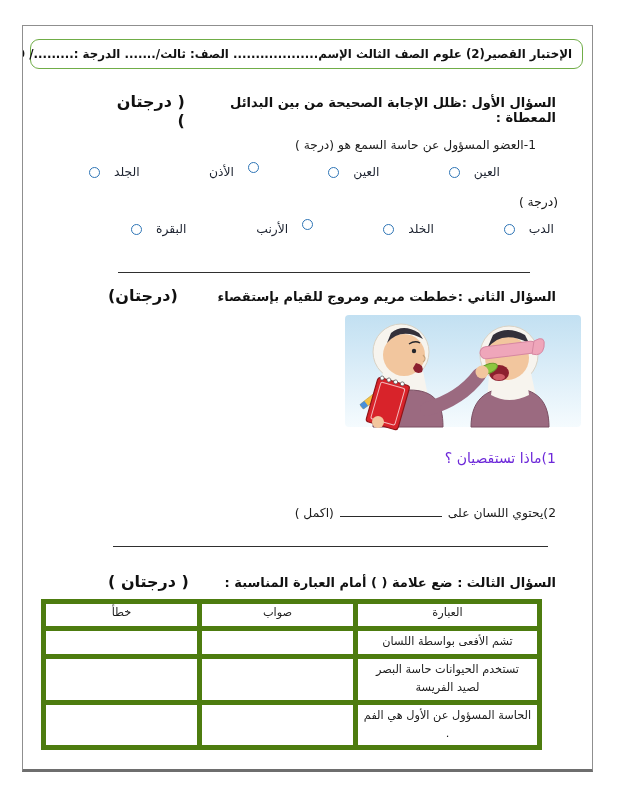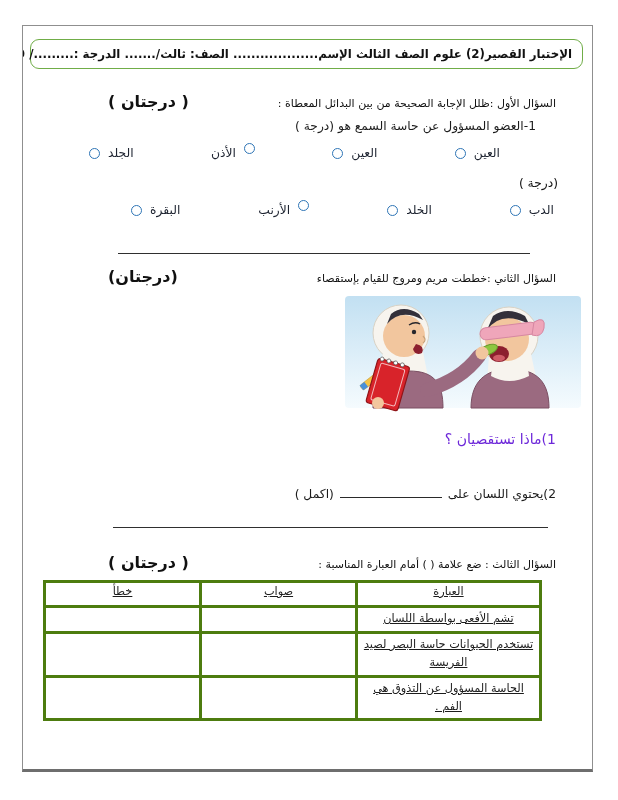--- a/index.html
+++ b/index.html
@@ -12,29 +12,29 @@
     position:absolute;left:22px;top:25px;width:571px;height:747px;
     border:1px solid #8f8f8f;border-bottom:3px solid #6e6e6e;
     background:#fff;box-sizing:border-box;overflow:hidden;
   }
   .header-box{
     margin:13px 9px 0 7px;border:1.6px solid #70ad47;border-radius:9px;
     padding:7px 10px;font-weight:bold;font-size:11.8px;color:#111;
     white-space:nowrap;box-sizing:border-box;
   }
   .row{display:flex;justify-content:space-between;align-items:baseline;}
-  .sec-title{font-weight:normal;font-size:11px;color:#111;}
+  .sec-title{font-weight:bold;font-size:13px;color:#111;}
   .points{font-weight:bold;font-size:16px;color:#111;}
   .q1-title-row{margin-top:23px;padding:0 36px 0 85px;}
   .item-text{font-size:12.3px;padding-right:56px;margin-top:8px;color:#1c1c1c;}
   .item2-row{margin-top:13px;padding:0 34px 0 100px;}
   .opt-row{display:flex;justify-content:space-between;margin-top:10px;}
   .opt-row1{padding:0 92px 0 66px;}
   .opt-row2{padding:0 38px 0 108px;}
-  .opt{display:flex;align-items:center;gap:8px;font-size:12.3px;color:#1d2330;cursor:default;justify-content:flex-end;}
+  .opt{display:flex;align-items:center;gap:14px;font-size:12.3px;color:#1d2330;cursor:default;justify-content:flex-end;}
   .radio{
     width:9px;height:9px;border:1.7px solid #2e75b6;border-radius:50%;
     display:inline-block;flex:0 0 auto;background:#fff;
   }
   .radio.raised{margin-bottom:9px;}
   .divider{border:none;border-top:1.6px solid #2f2f2f;height:0;}
   .divider1{margin:33px 62px 0 95px;}
   .divider2{margin:26px 44px 0 90px;}
   .q2-title-row{margin-top:13px;padding:0 36px 0 85px;}
   .illus{width:240px;height:118px;margin:10px 9px 0 auto;display:block;}
@@ -43,21 +43,21 @@
   .blank{
     display:inline-block;width:102px;border-bottom:1.4px solid #2a2a2a;
     height:13px;margin:0 6px;flex:0 0 auto;
   }
   .hint{}
   .q3-title-row{margin-top:25px;padding:0 36px 0 85px;}
   table.tf{
     border-collapse:collapse;margin:8px 50px 0 26px;width:496px;
     font-size:11.3px;color:#1c1c1c;table-layout:fixed;direction:rtl;
   }
-  table.tf th, table.tf td{border:3px solid #4d7c0f;padding:2px 5px;vertical-align:top;text-decoration:underline;}
+  table.tf th, table.tf td{border:5px solid #4d7c0f;padding:2px 5px;vertical-align:top;}
   table.tf th{font-weight:normal;text-align:center;height:18px;}
   .col-statement{width:184px;}
   .col-correct{width:156px;}
   .col-wrong{width:156px;}
   td.statement{text-align:center;line-height:1.55;}
   tr.r1 td{height:19px;}
   tr.r2 td{height:37px;}
   tr.r3 td{height:36px;}
 </style>
 </head>
@@ -217,20 +217,20 @@
         <td class="statement">تشم الأفعى بواسطة اللسان</td>
         <td></td>
         <td></td>
       </tr>
       <tr class="r2">
         <td class="statement">تستخدم الحيوانات حاسة البصر لصيد الفريسة</td>
         <td></td>
         <td></td>
       </tr>
       <tr class="r3">
-        <td class="statement">الحاسة المسؤول عن التذوق هي الفم .</td>
+        <td class="statement">الحاسة المسؤول عن الأول هي الفم .</td>
         <td></td>
         <td></td>
       </tr>
     </tbody>
   </table>
 
 </div>
 
 </body></html>

